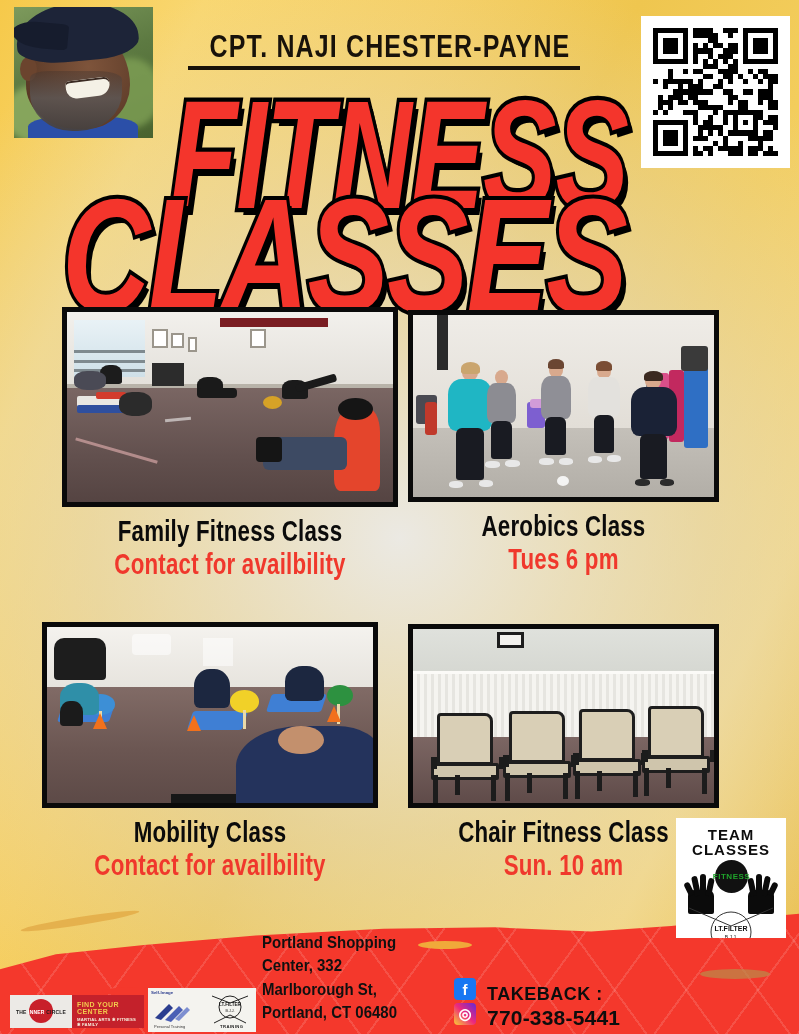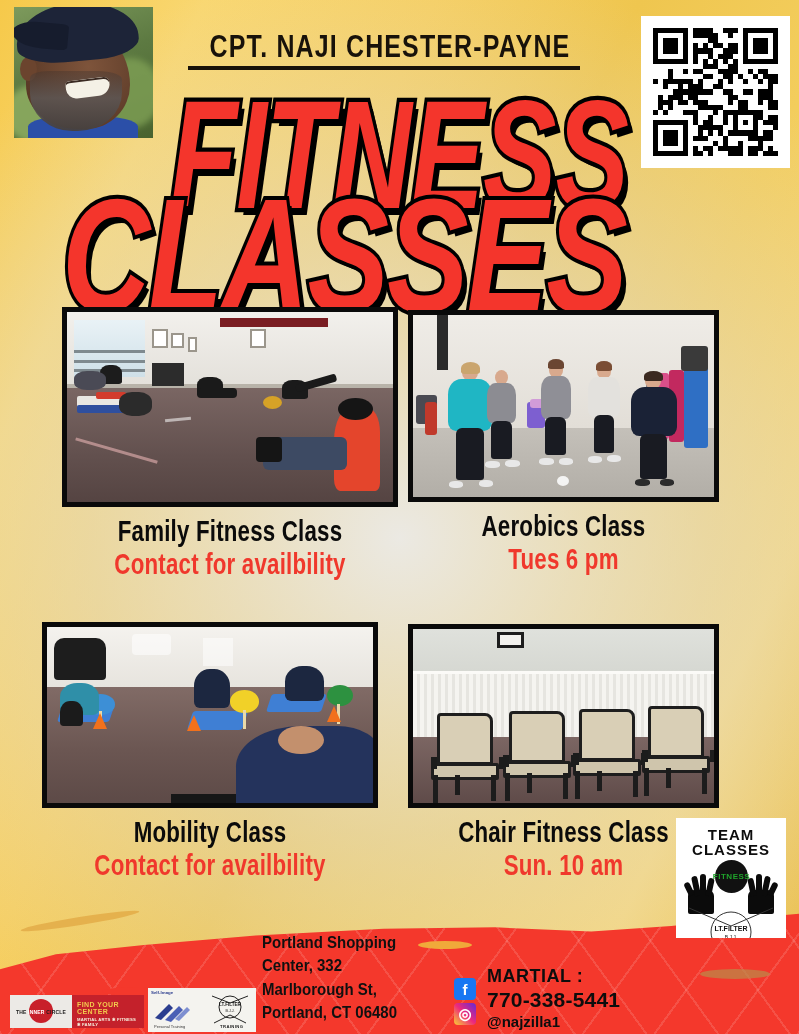--- a/index.html
+++ b/index.html
@@ -1125,23 +1125,22 @@
       <div>Marlborough St,</div>
       <div>Portland, CT 06480</div>
     </div>
 
     <div class="social">
       <div class="ic fb">f</div>
       <div class="ic ig">◎</div>
     </div>
 
     <div class="contact">
-      <div class="lbl">MARTIAL :</div>
+      <div class="lbl">TAKEBACK :</div>
       <div class="phone">770-338-5441</div>
-      <div class="handle">@najzilla1</div>
     </div>
 
     <div class="ic-logo">
       <div class="lft">
         <div class="dot"></div>
         <div class="txt">
           <span>THE </span><b>INNER</b><span> CIRCLE</span>
         </div>
       </div>
       <div class="rgt">

